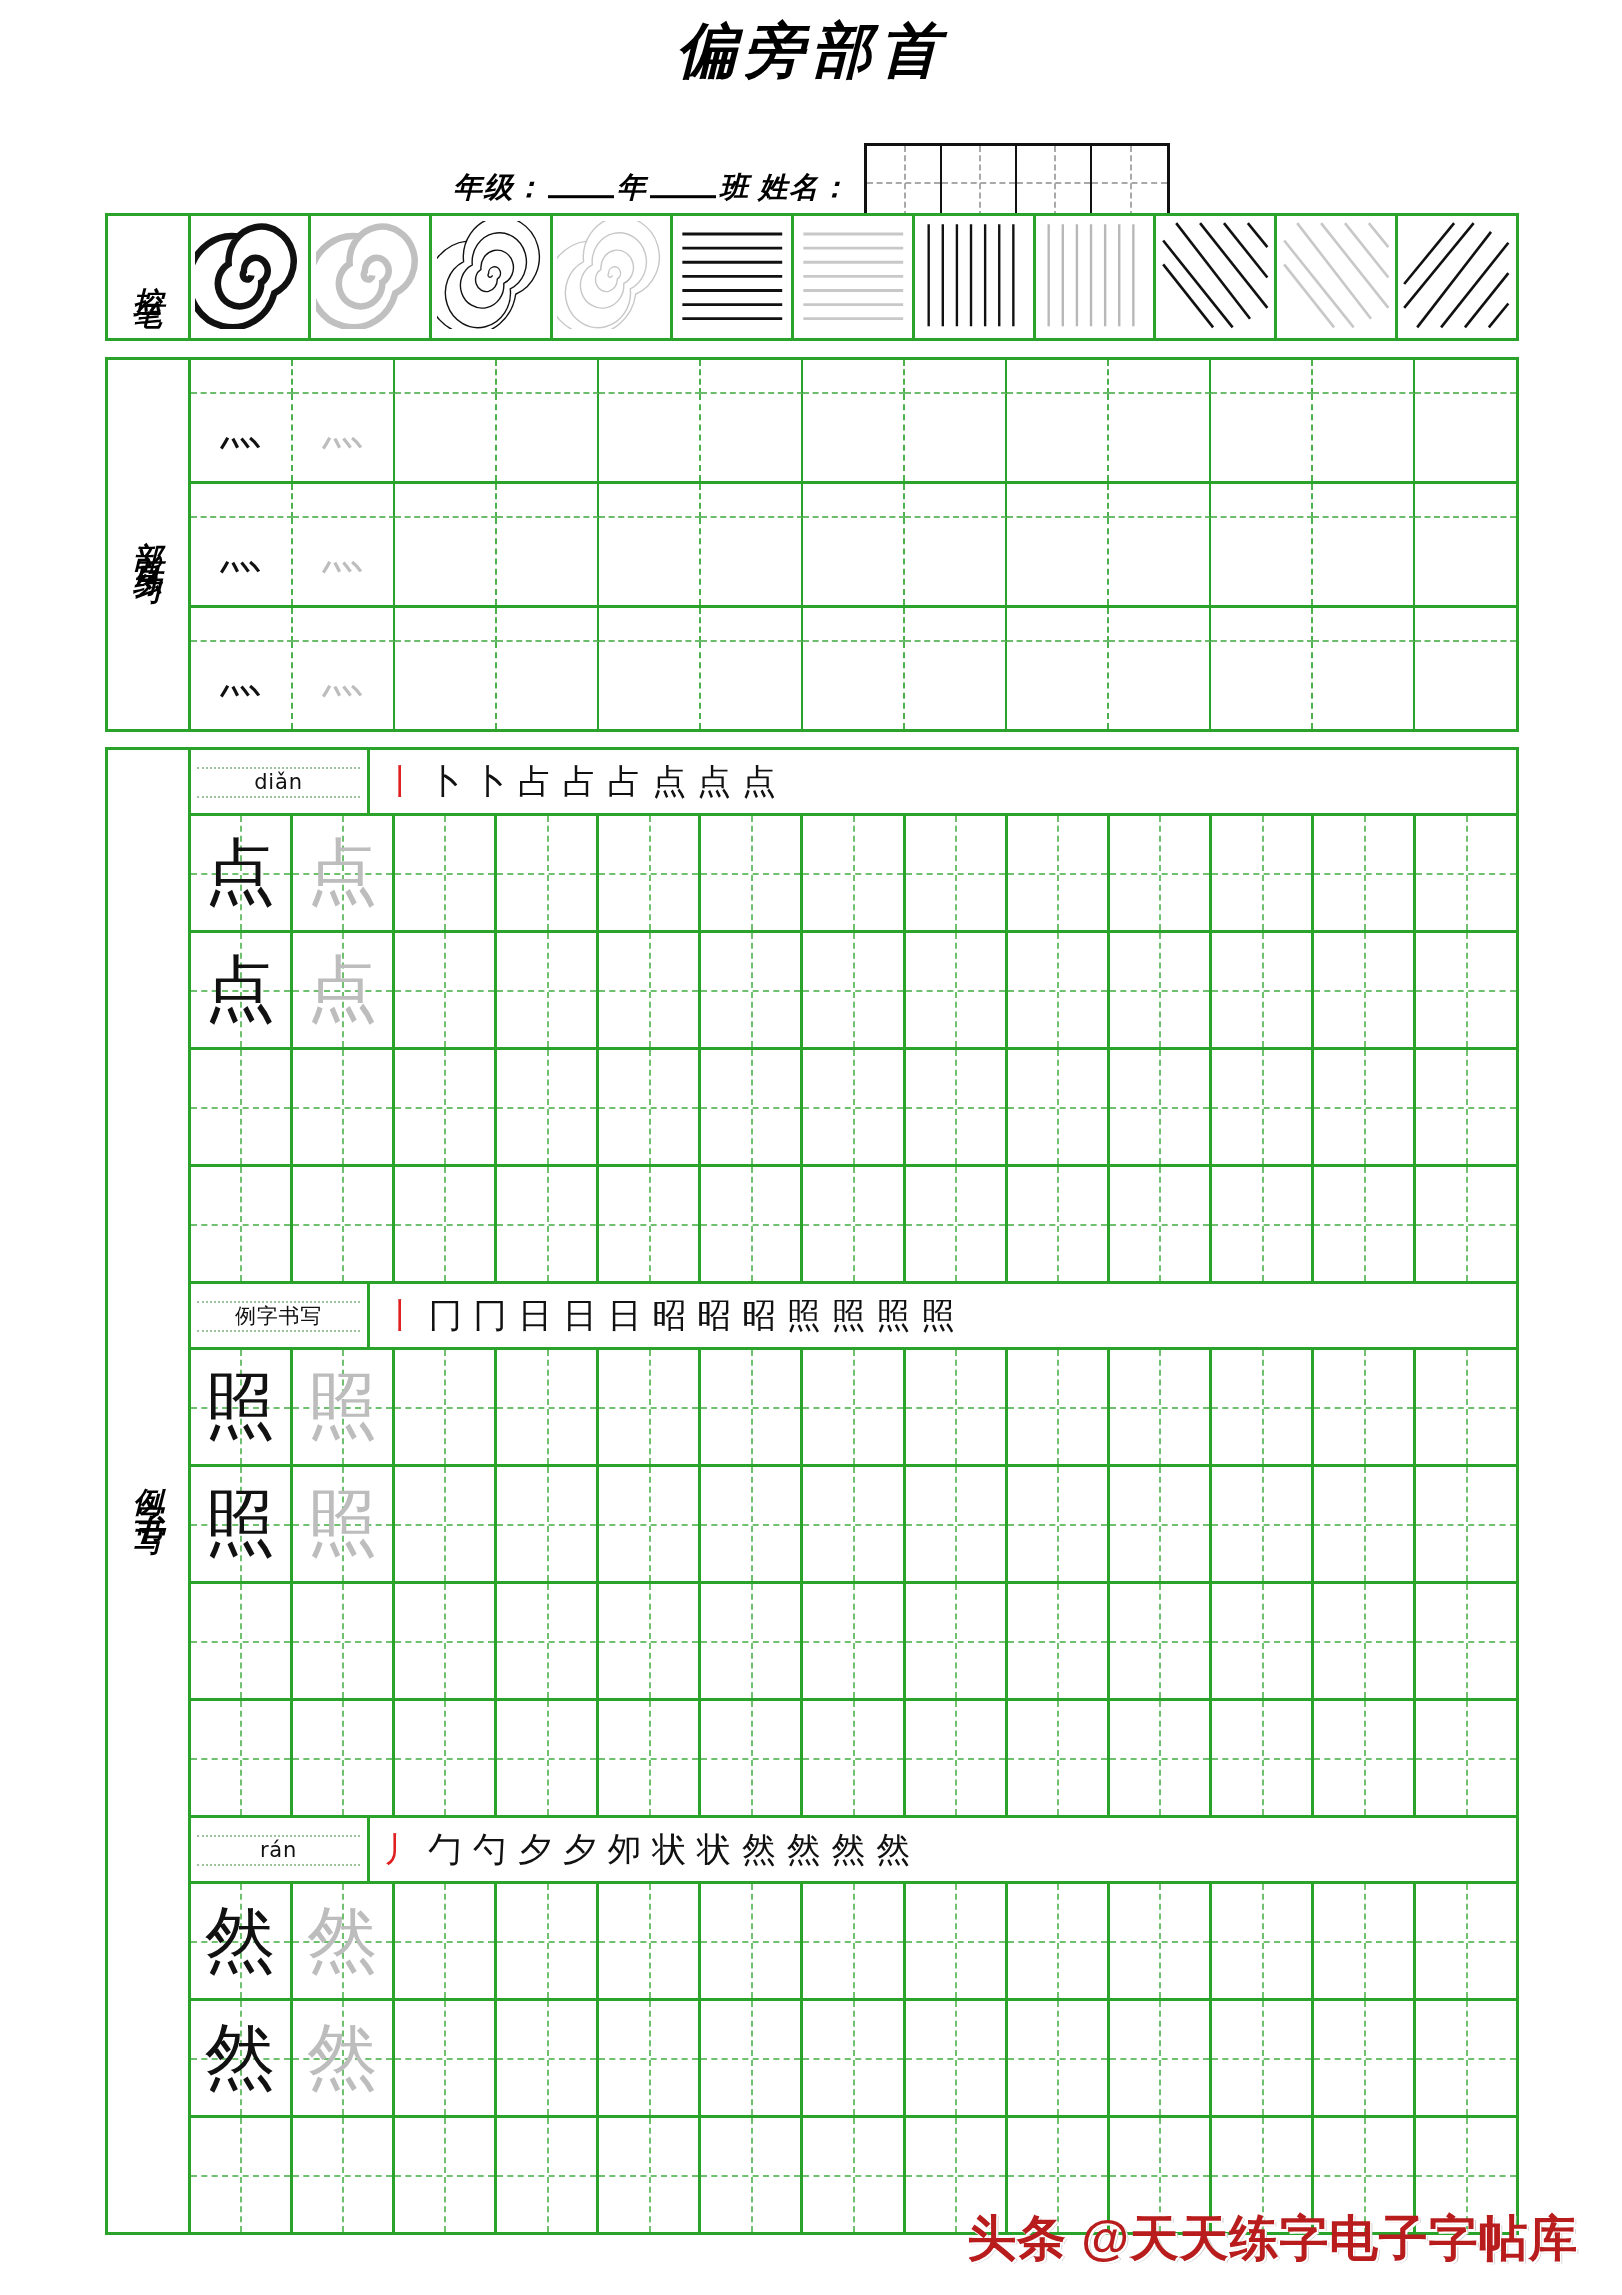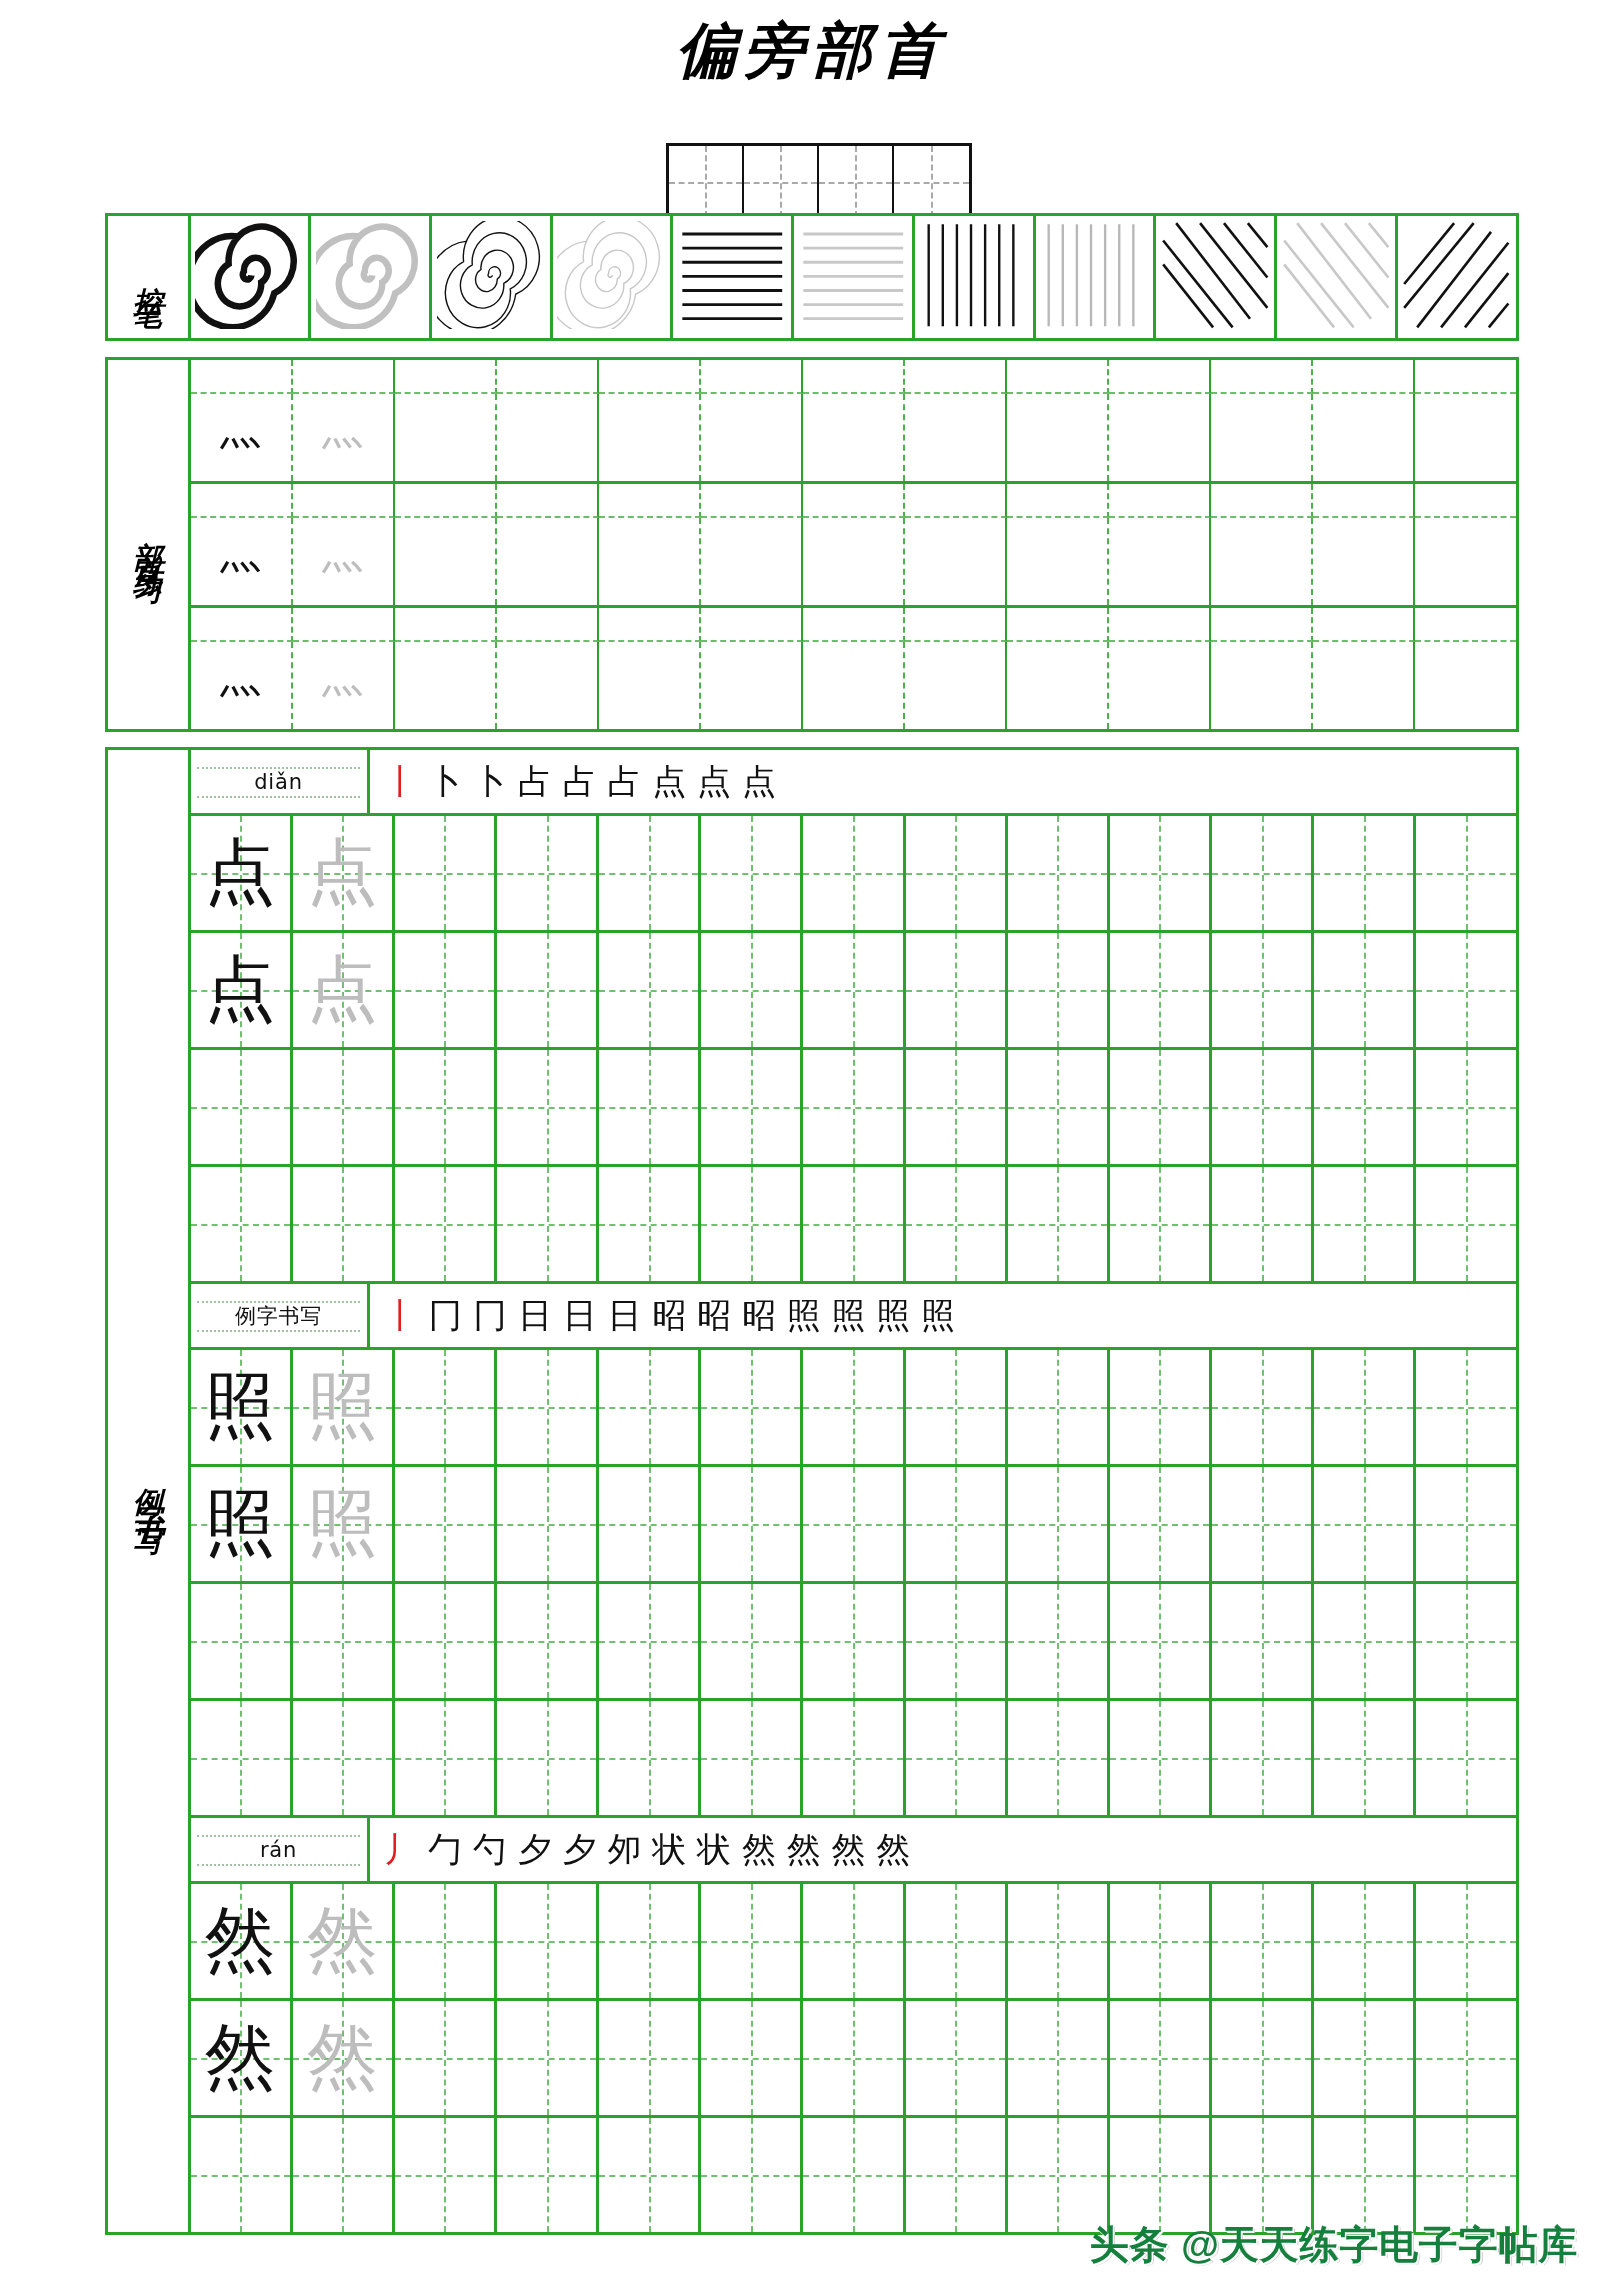--- a/index.html
+++ b/index.html
@@ -249,35 +249,38 @@
     line-height: 1;
     font-family: "Liberation Serif", "DejaVu Serif", serif;
     position: relative;
     z-index: 2;
     transform: translateY(-1.5px);
   }
   .watermark {
     position: absolute;
     right: 45px;
     bottom: 23px;
-    font-size: 39px;
+    font-size: 49px;
     font-weight: 700;
-    color: #15803d;
+    color: #b91c1c;
     font-family: "Liberation Sans", sans-serif;
     letter-spacing: 0.8px;
     text-shadow: 1.5px 1.5px 0 #ffffff, 2.3px 2.3px 0 #c9c9c9;
   }
 </style>
 </head>
 <body>
 
 <div class="page-header">
   <div class="sheet-title">偏旁部首</div>
 
   <div class="meta-row">
+    <div class="meta-line">
+      <span>年级：</span><span class="blank"></span><span>年</span><span class="blank"></span><span>班</span>&nbsp;<span>姓名：</span>
+    </div>
     <div class="name-boxes">
       <div class="name-cell"></div>
       <div class="name-cell"></div>
       <div class="name-cell"></div>
       <div class="name-cell"></div>
     </div>
   </div>
 </div>
 
 <div class="block">

